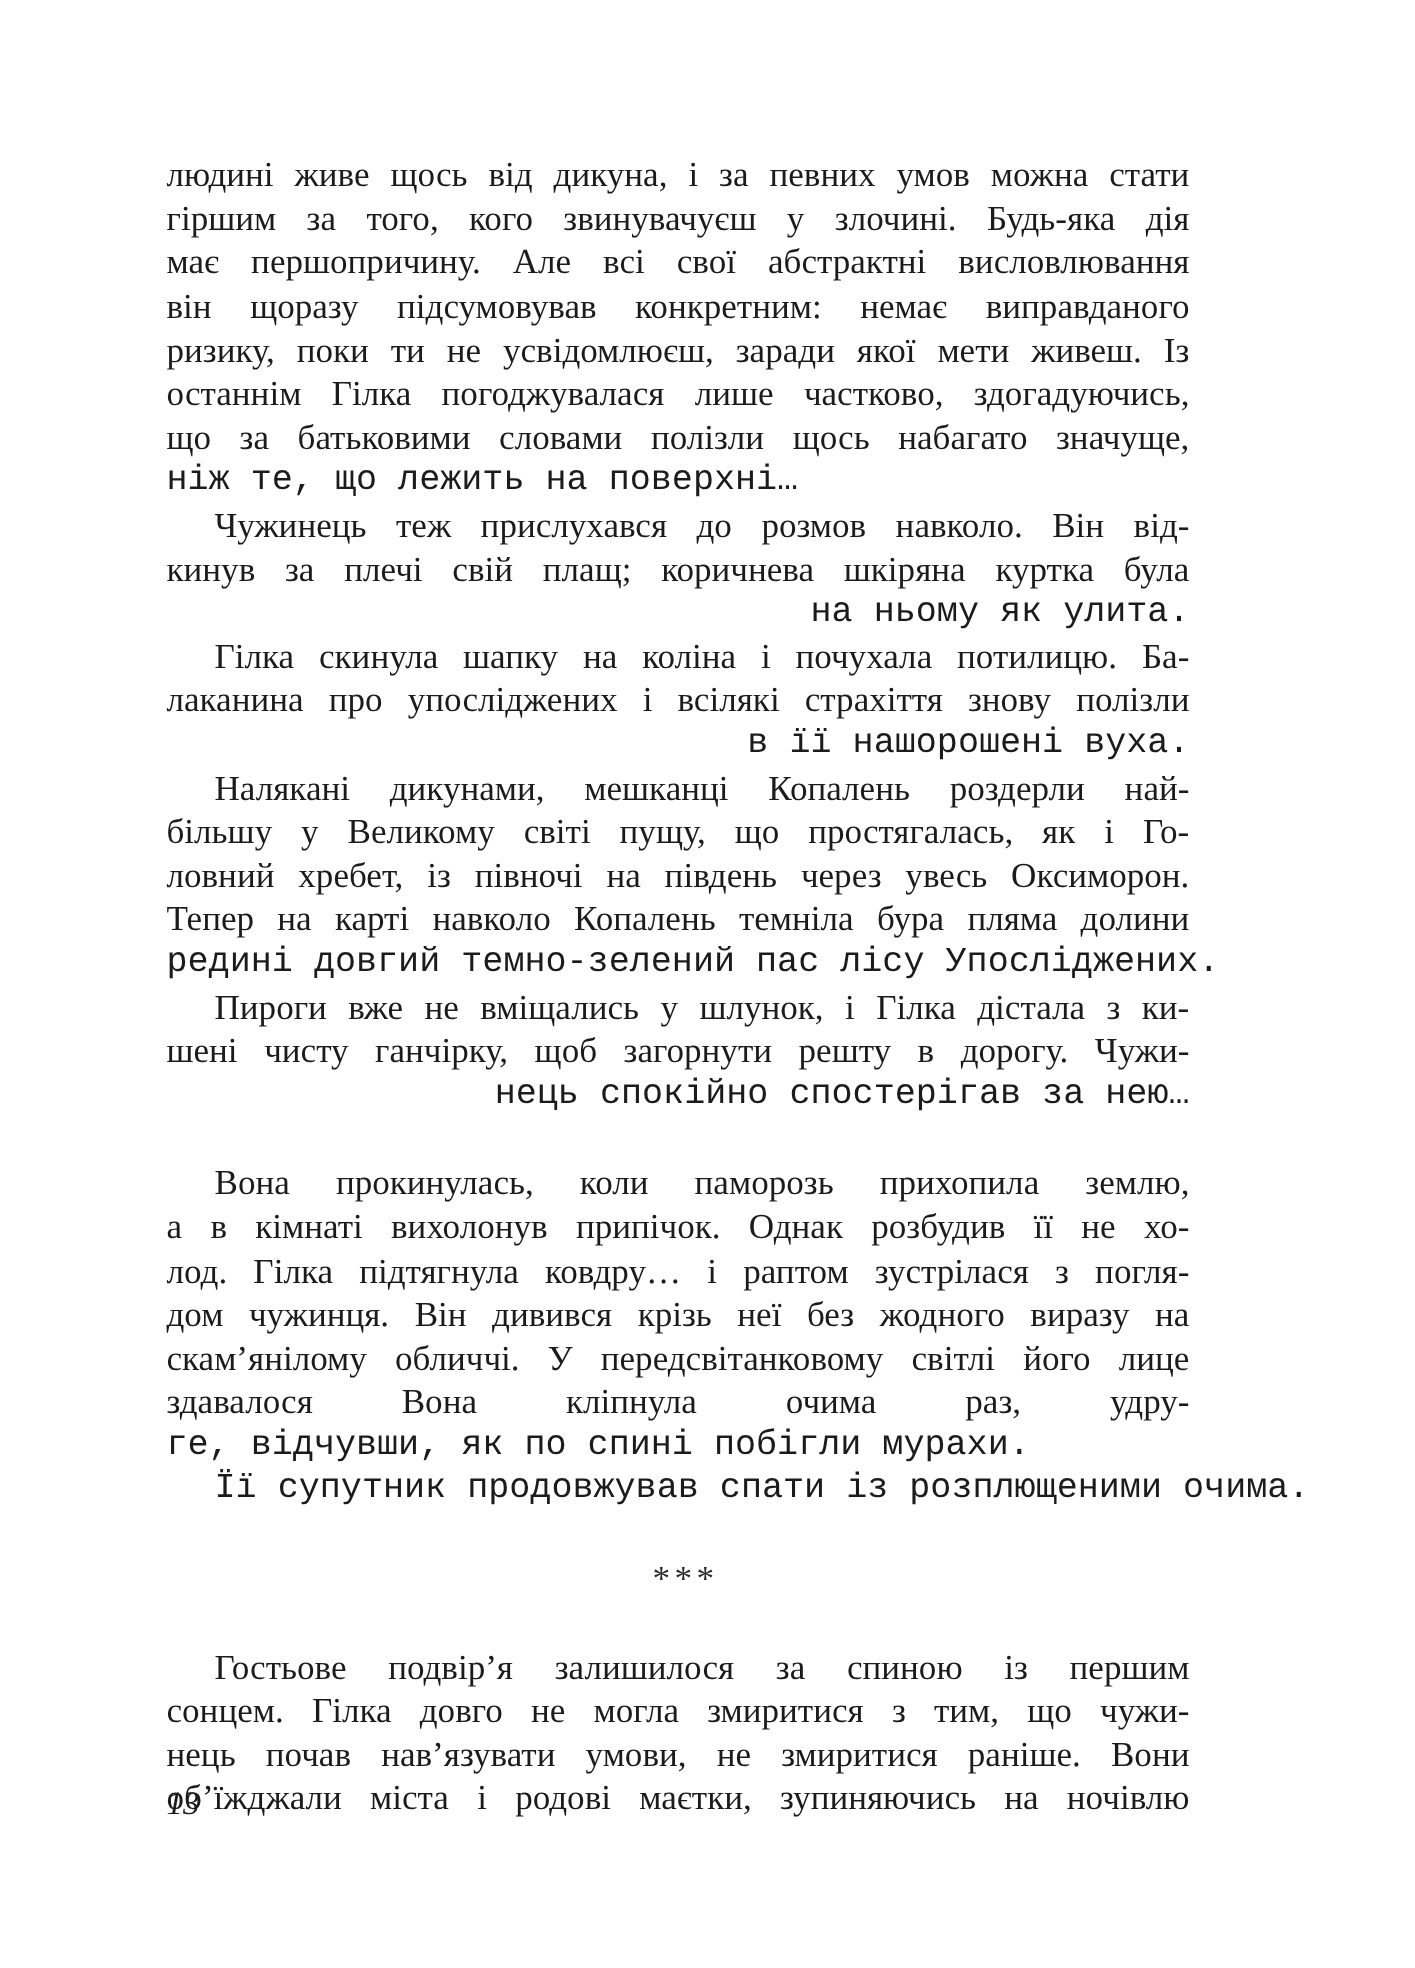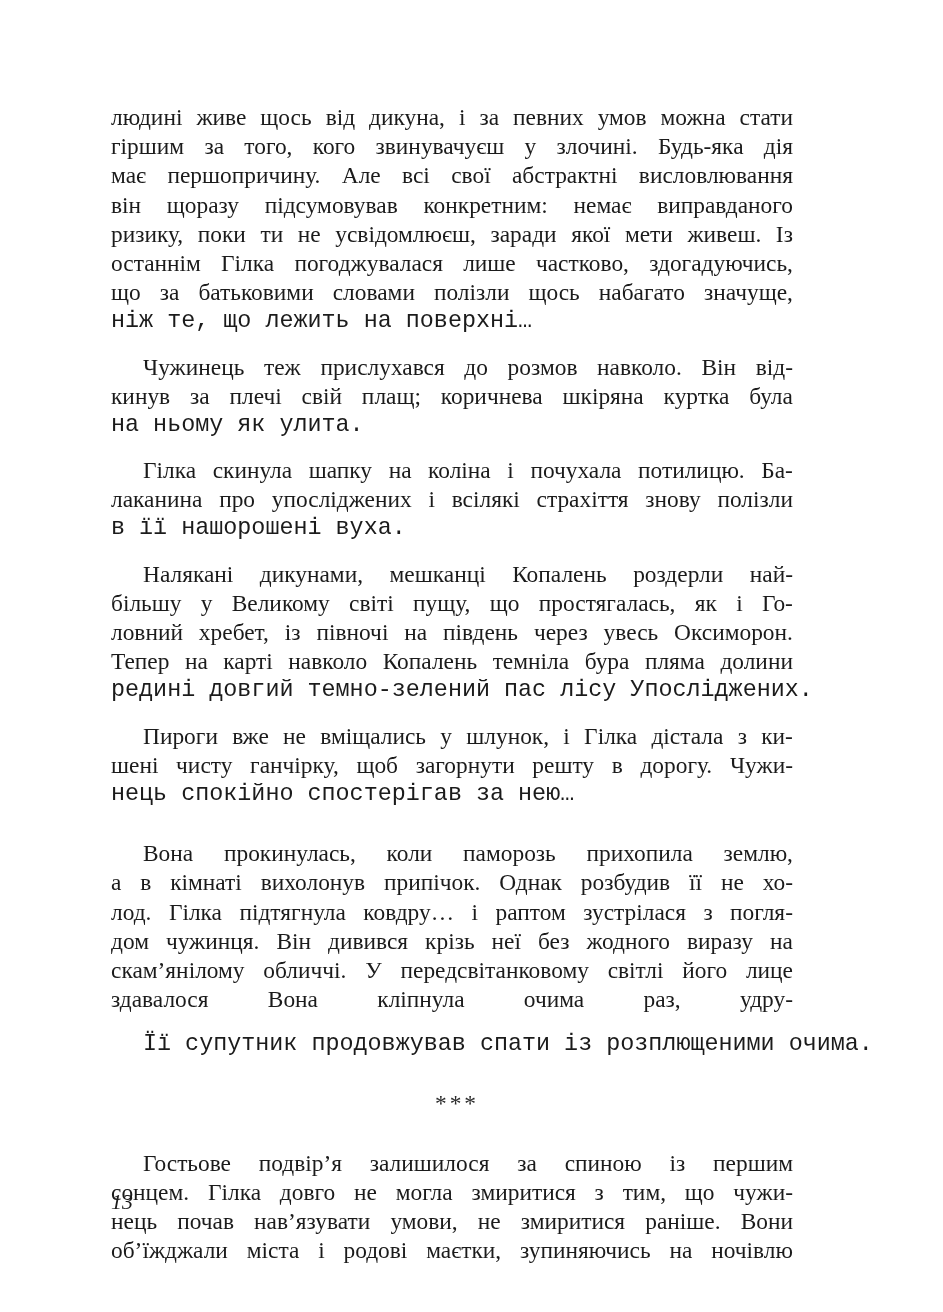--- a/index.html
+++ b/index.html
@@ -22,21 +22,22 @@
     position: absolute;
     left: 111px;
     top: 103px;
     width: 682px;
   }
   
   .para {
     margin: 0;
   }
   .para + .para {
-    margin-top: 16px;
+    margin-top: 0;
+    text-align: right;
   }
   .line {
     display: block;
     height: 29.2px;
     line-height: 29.2px;
     font-size: 23.4px;
     white-space: nowrap;
     letter-spacing: 0;
   }
   
@@ -129,20 +130,21 @@
 
     <span class="para-gap"></span>
 
     <div class="para">
       <span class="line just"><span class="w"><span class="indent"></span>Вона</span><span class="w">прокинулась,</span><span class="w">коли</span><span class="w">паморозь</span><span class="w">прихопила</span><span class="w">землю,</span></span>
       <span class="line just"><span class="w">а</span><span class="w">в</span><span class="w">кімнаті</span><span class="w">вихолонув</span><span class="w">припічок.</span><span class="w">Однак</span><span class="w">розбудив</span><span class="w">її</span><span class="w">не</span><span class="w">хо-</span></span>
       <span class="line just"><span class="w">лод.</span><span class="w">Гілка</span><span class="w">підтягнула</span><span class="w">ковдру…</span><span class="w">і</span><span class="w">раптом</span><span class="w">зустрілася</span><span class="w">з</span><span class="w">погля-</span></span>
       <span class="line just"><span class="w">дом</span><span class="w">чужинця.</span><span class="w">Він</span><span class="w">дивився</span><span class="w">крізь</span><span class="w">неї</span><span class="w">без</span><span class="w">жодного</span><span class="w">виразу</span><span class="w">на</span></span>
       <span class="line just"><span class="w">скам’янілому</span><span class="w">обличчі.</span><span class="w">У</span><span class="w">передсвітанковому</span><span class="w">світлі</span><span class="w">його</span><span class="w">лице</span></span>
       <span class="line just"><span class="w">здавалося</span><span class="w">Вона</span><span class="w">кліпнула</span><span class="w">очима</span><span class="w">раз,</span><span class="w">удру-</span></span>
+      <span class="line last">ге, відчувши, як по спині побігли мурахи.</span>
     </div>
 
     <div class="para">
       <span class="line last"><span class="indent"></span>Її супутник продовжував спати із розплющеними очима.</span>
     </div>
 
     <span class="para-gap"></span>
 
     <span class="sep">***</span>
 

